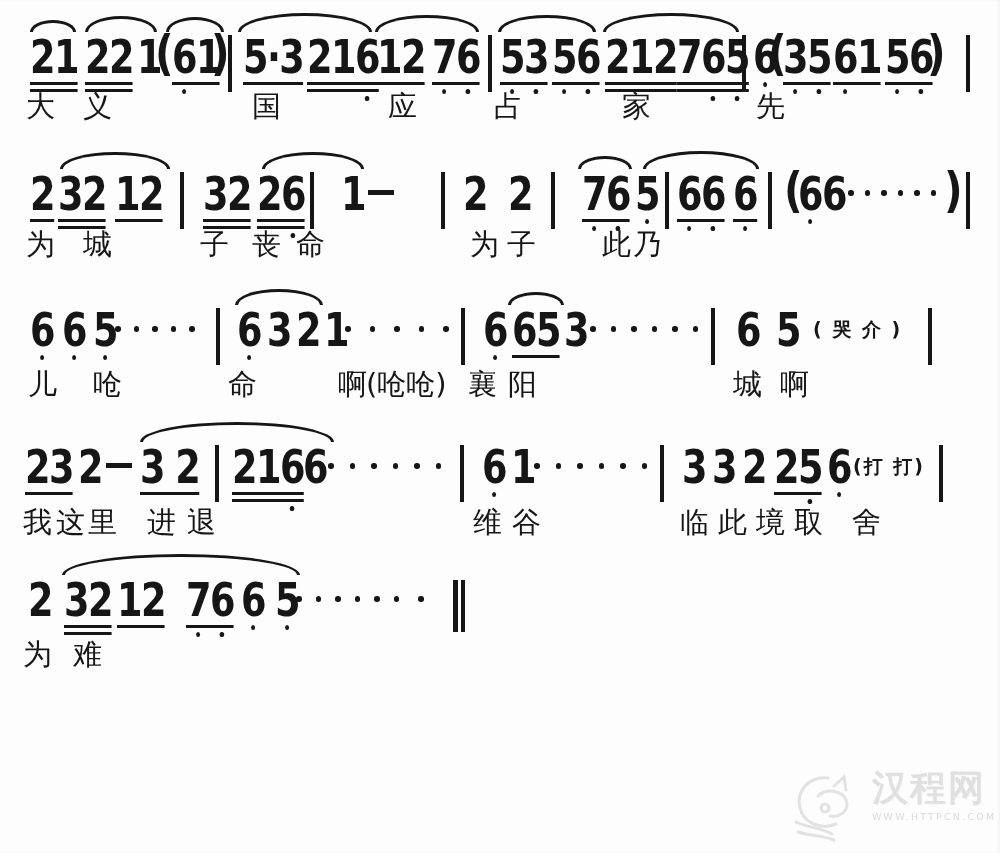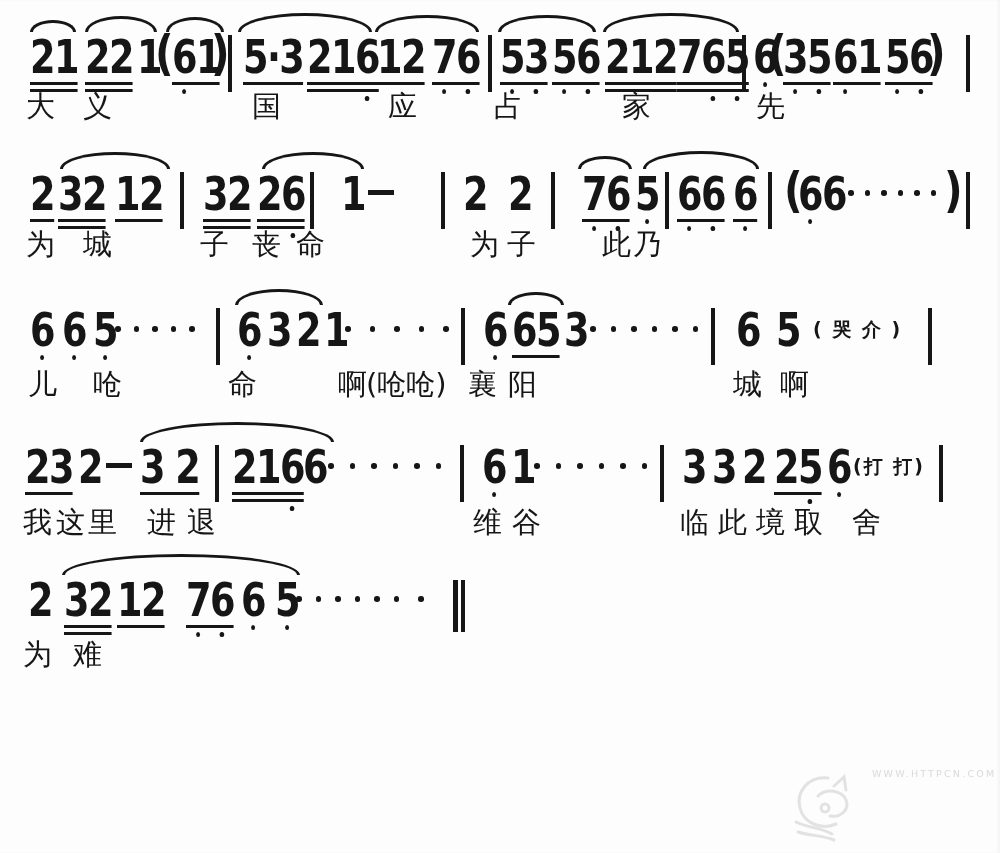--- a/index.html
+++ b/index.html
@@ -39,20 +39,21 @@
       <g fill="none" stroke="#e2e2e2" stroke-width="3" stroke-linecap="round">
         <path d="M40 12 C18 10 8 28 12 42 C16 58 34 64 48 58"></path>
         <path d="M30 30 C38 22 54 24 58 34 C62 44 52 52 42 50"></path>
         <path d="M46 20 L56 11 L58 24"></path>
         <path d="M37 38 a4 4 0 1 0 .1 0"></path>
         <path d="M8 56 C20 62 32 61 44 68"></path>
         <path d="M10 66 C22 70 34 69 46 74"></path>
       </g>
     </svg>
     <div class="wm-text">
+      <div class="wm-brand">汉程网</div>
       <div class="wm-url">WWW.HTTPCN.COM</div>
     </div>
   </div>
 <div class="line">
       <div class="note" style="left: 30px; top: 35px;">
         <span class="digits">21</span>
         <i class="ul"></i>
         <i class="ul"></i>
       </div>
       <div class="note" style="left: 85px; top: 35px;">

